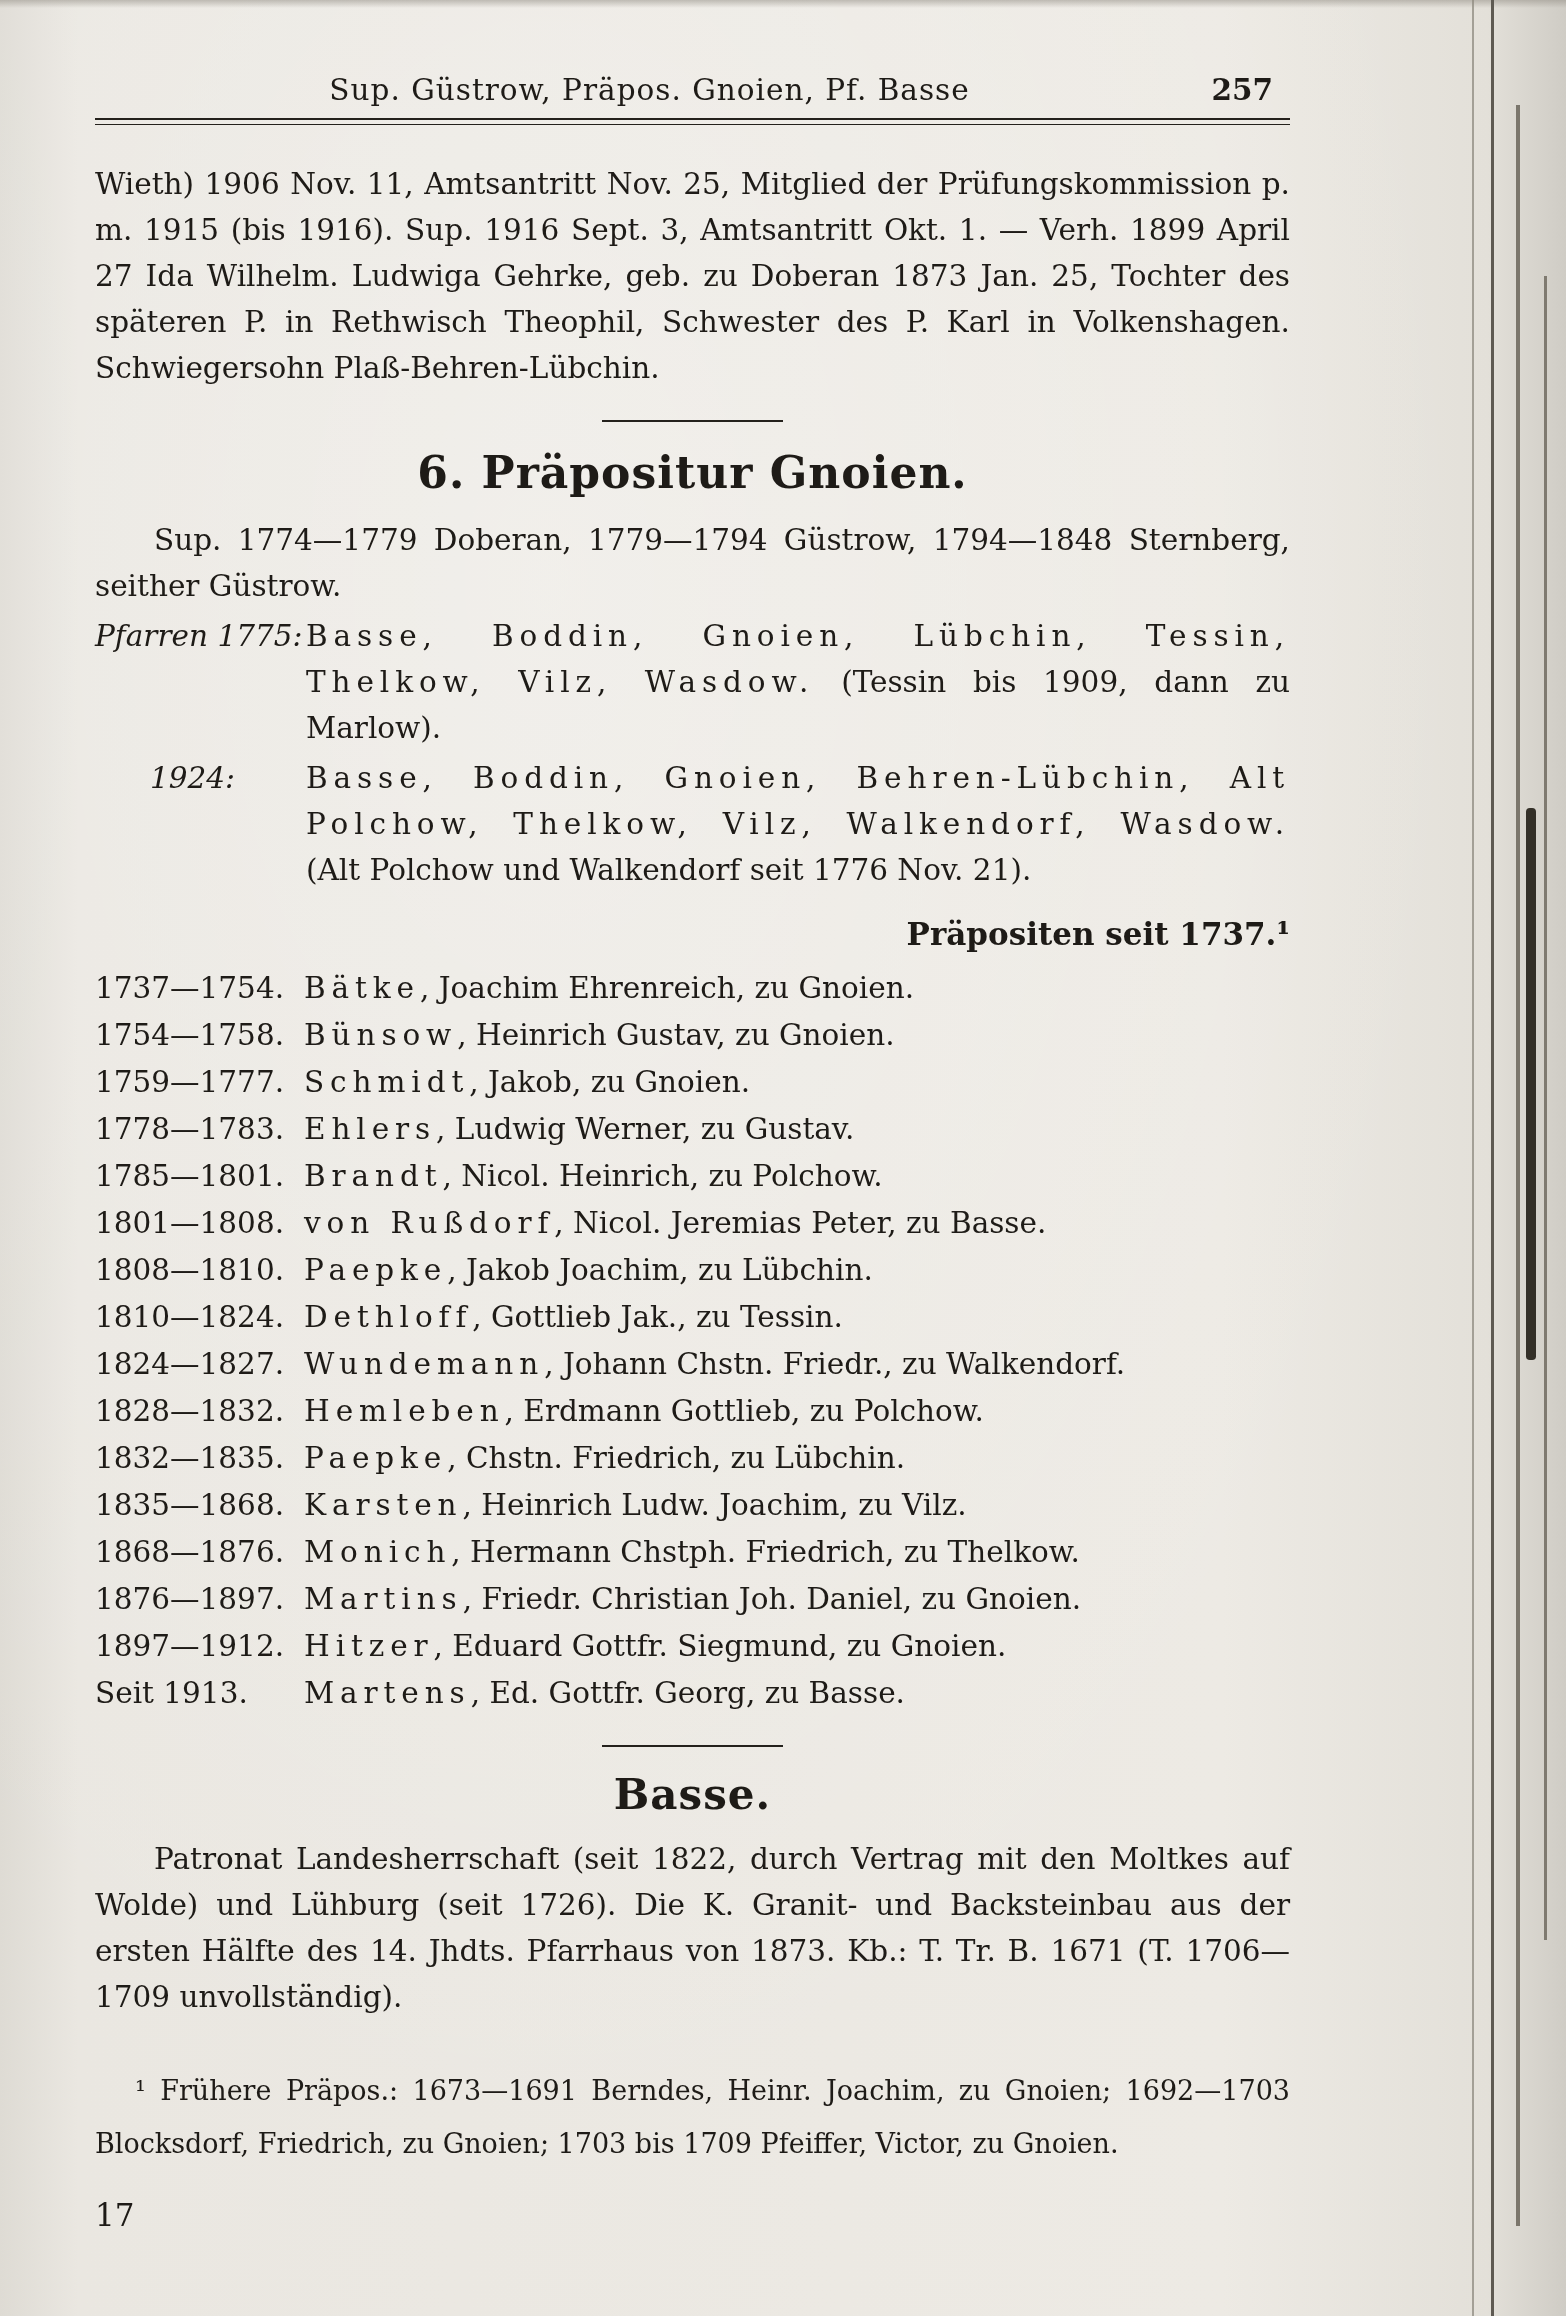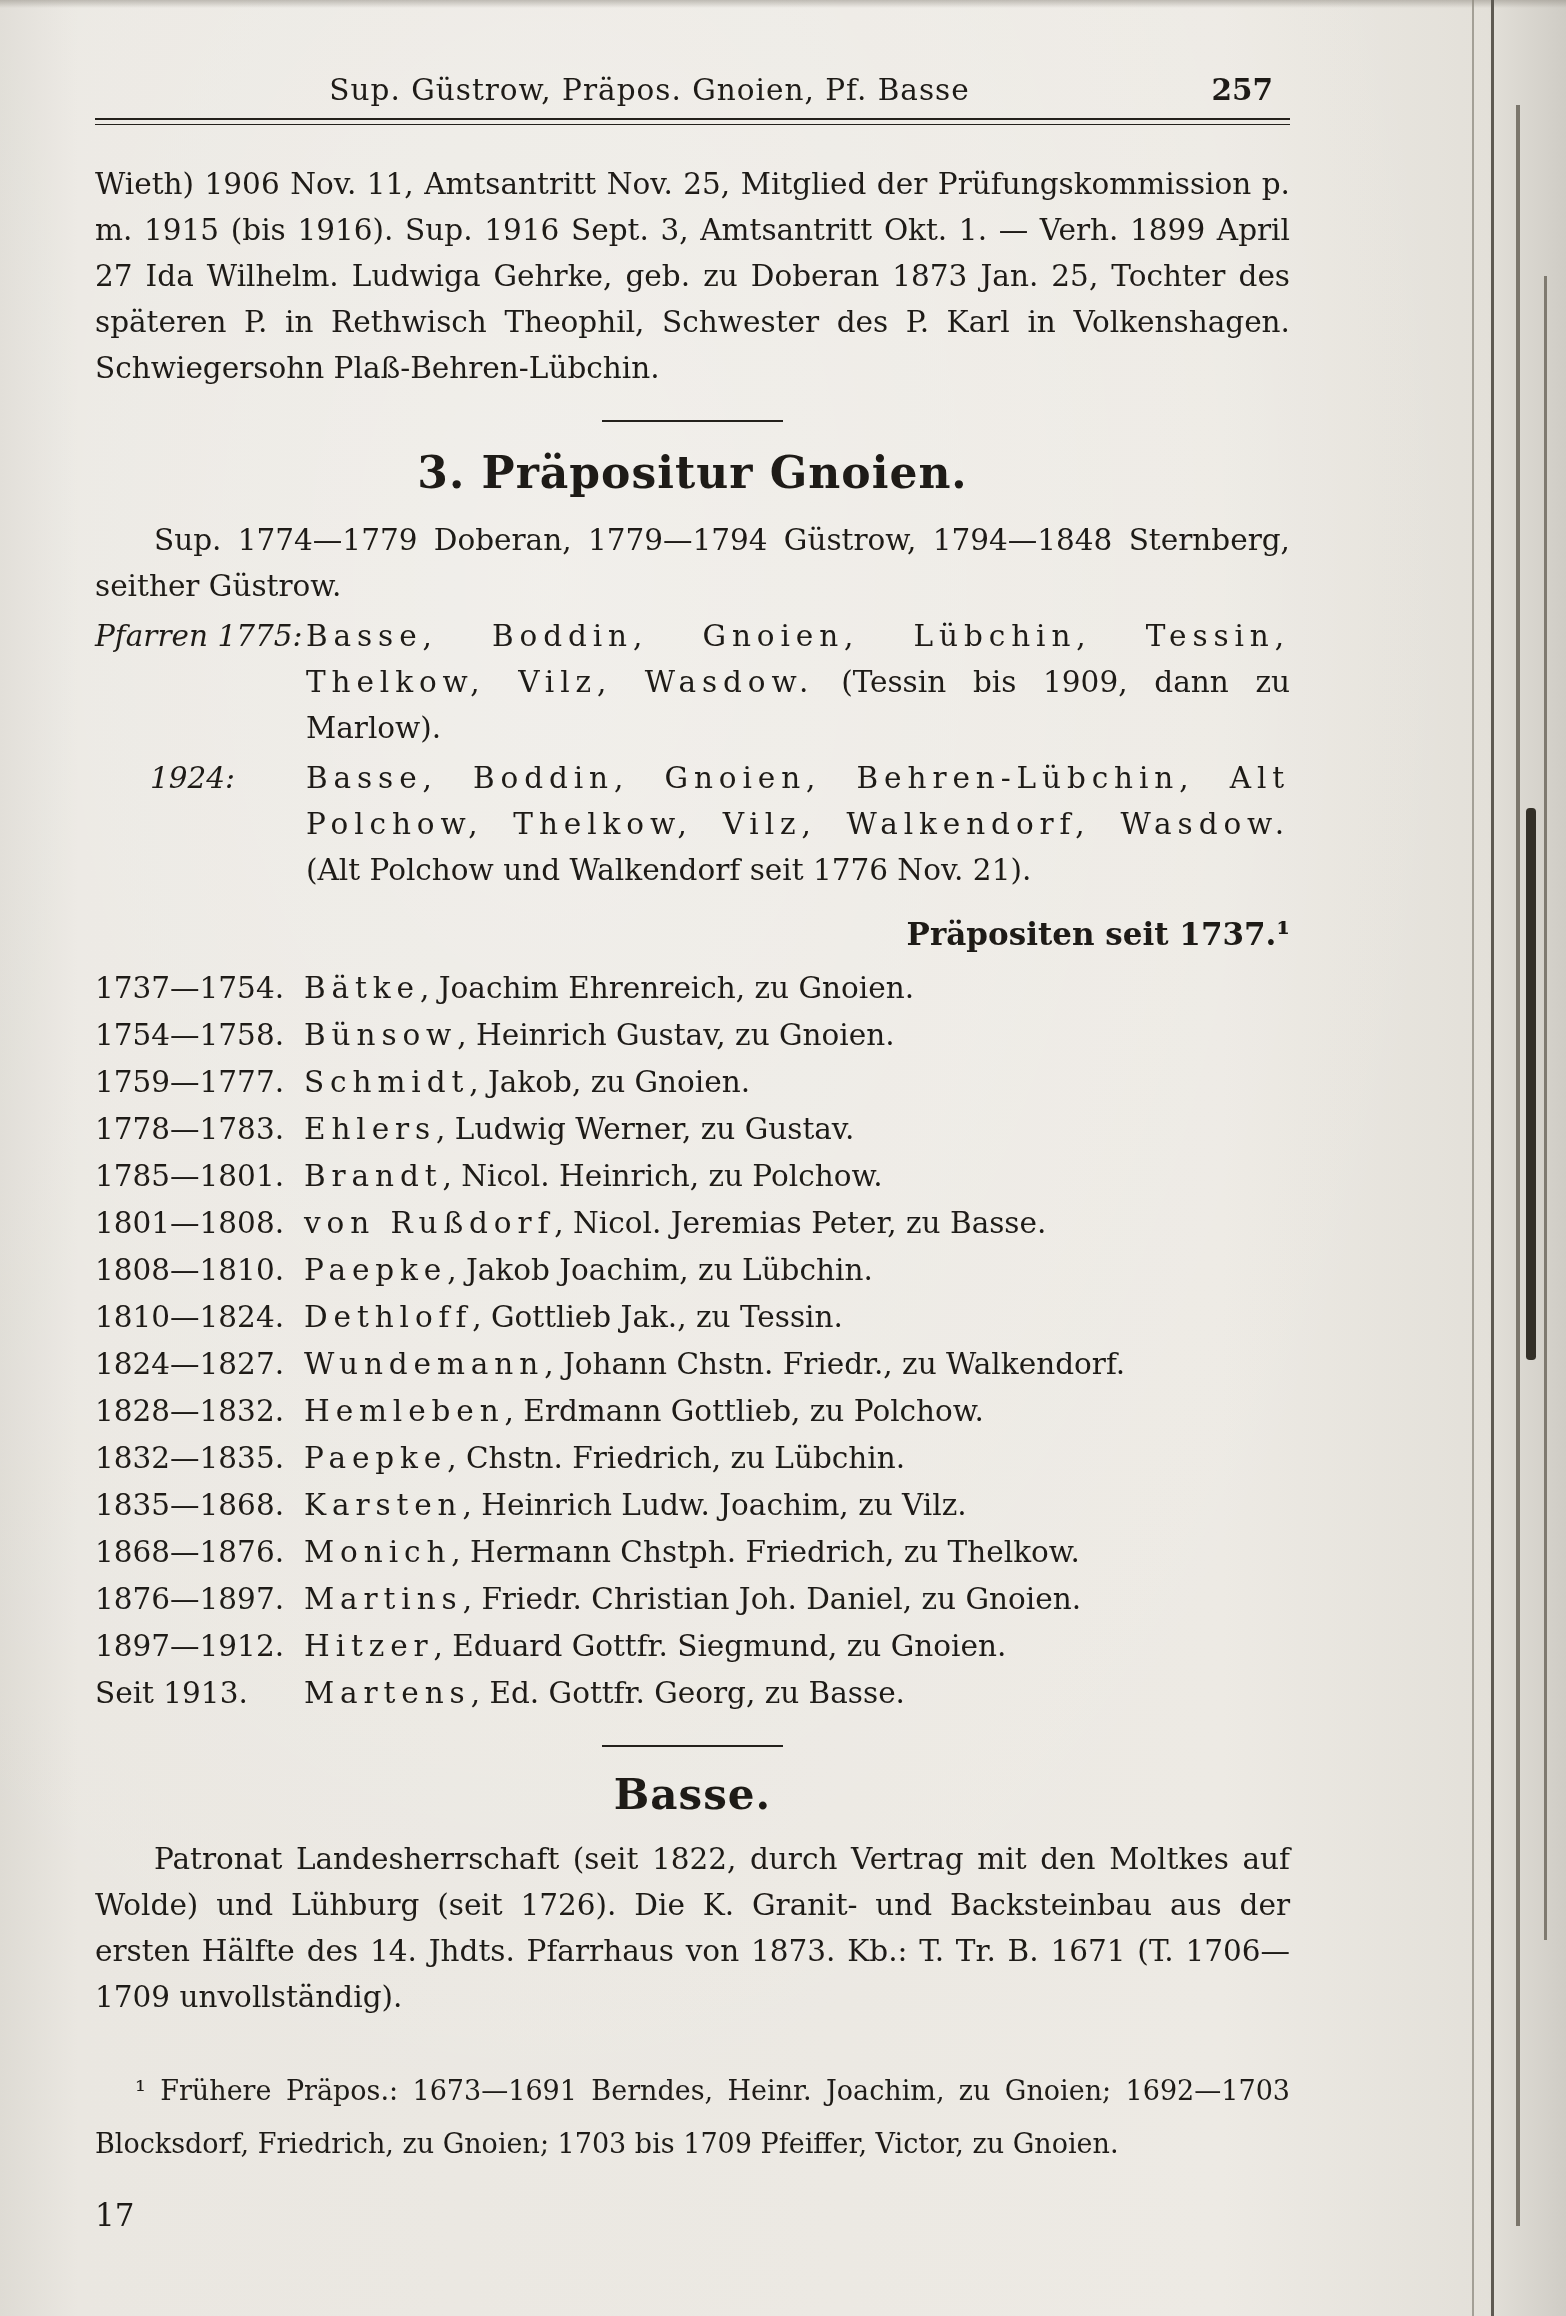--- a/index.html
+++ b/index.html
@@ -126,21 +126,21 @@
     <div class="running-header">
       <span class="rh-title">Sup. Güstrow, Präpos. Gnoien, Pf. Basse</span>
       <span class="rh-page">257</span>
     </div>
     <div class="double-rule"></div>
 
     <p class="body-text intro">Wieth) 1906 Nov. 11, Amtsantritt Nov. 25, Mitglied der Prüfungskommission p. m. 1915 (bis 1916). Sup. 1916 Sept. 3, Amtsantritt Okt. 1. — Verh. 1899 April 27 Ida Wilhelm. Ludwiga Gehrke, geb. zu Doberan 1873 Jan. 25, Tochter des späteren P. in Rethwisch Theophil, Schwester des P. Karl in Volkenshagen. Schwiegersohn Plaß-Behren-Lübchin.</p>
 
     <div class="short-rule"></div>
 
-    <h1>3. Präpositur Gnoien.</h1>
+    <h1>6. Präpositur Gnoien.</h1>
 
     <p class="body-text indent">Sup. 1774—1779 Doberan, 1779—1794 Güstrow, 1794—1848 Sternberg, seither Güstrow.</p>
 
     <div class="hang">
       <span class="hang-label">Pfarren 1775:</span>
       <span class="hang-body"><span class="sperr">Basse, Boddin, Gnoien, Lübchin, Tessin, Thelkow, Vilz, Wasdow.</span> <span>(Tessin bis 1909, dann zu Marlow).</span></span>
     </div>
 
     <div class="hang">
       <span class="hang-label right">1924:</span>

